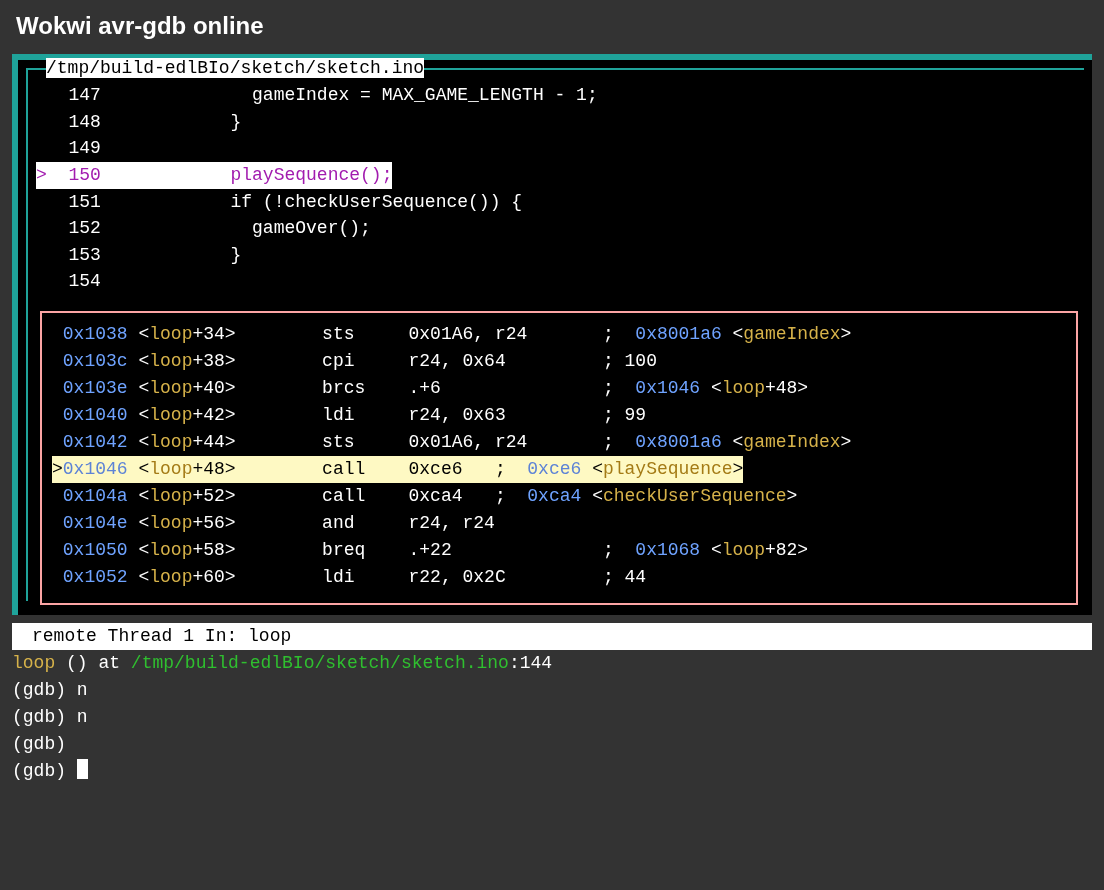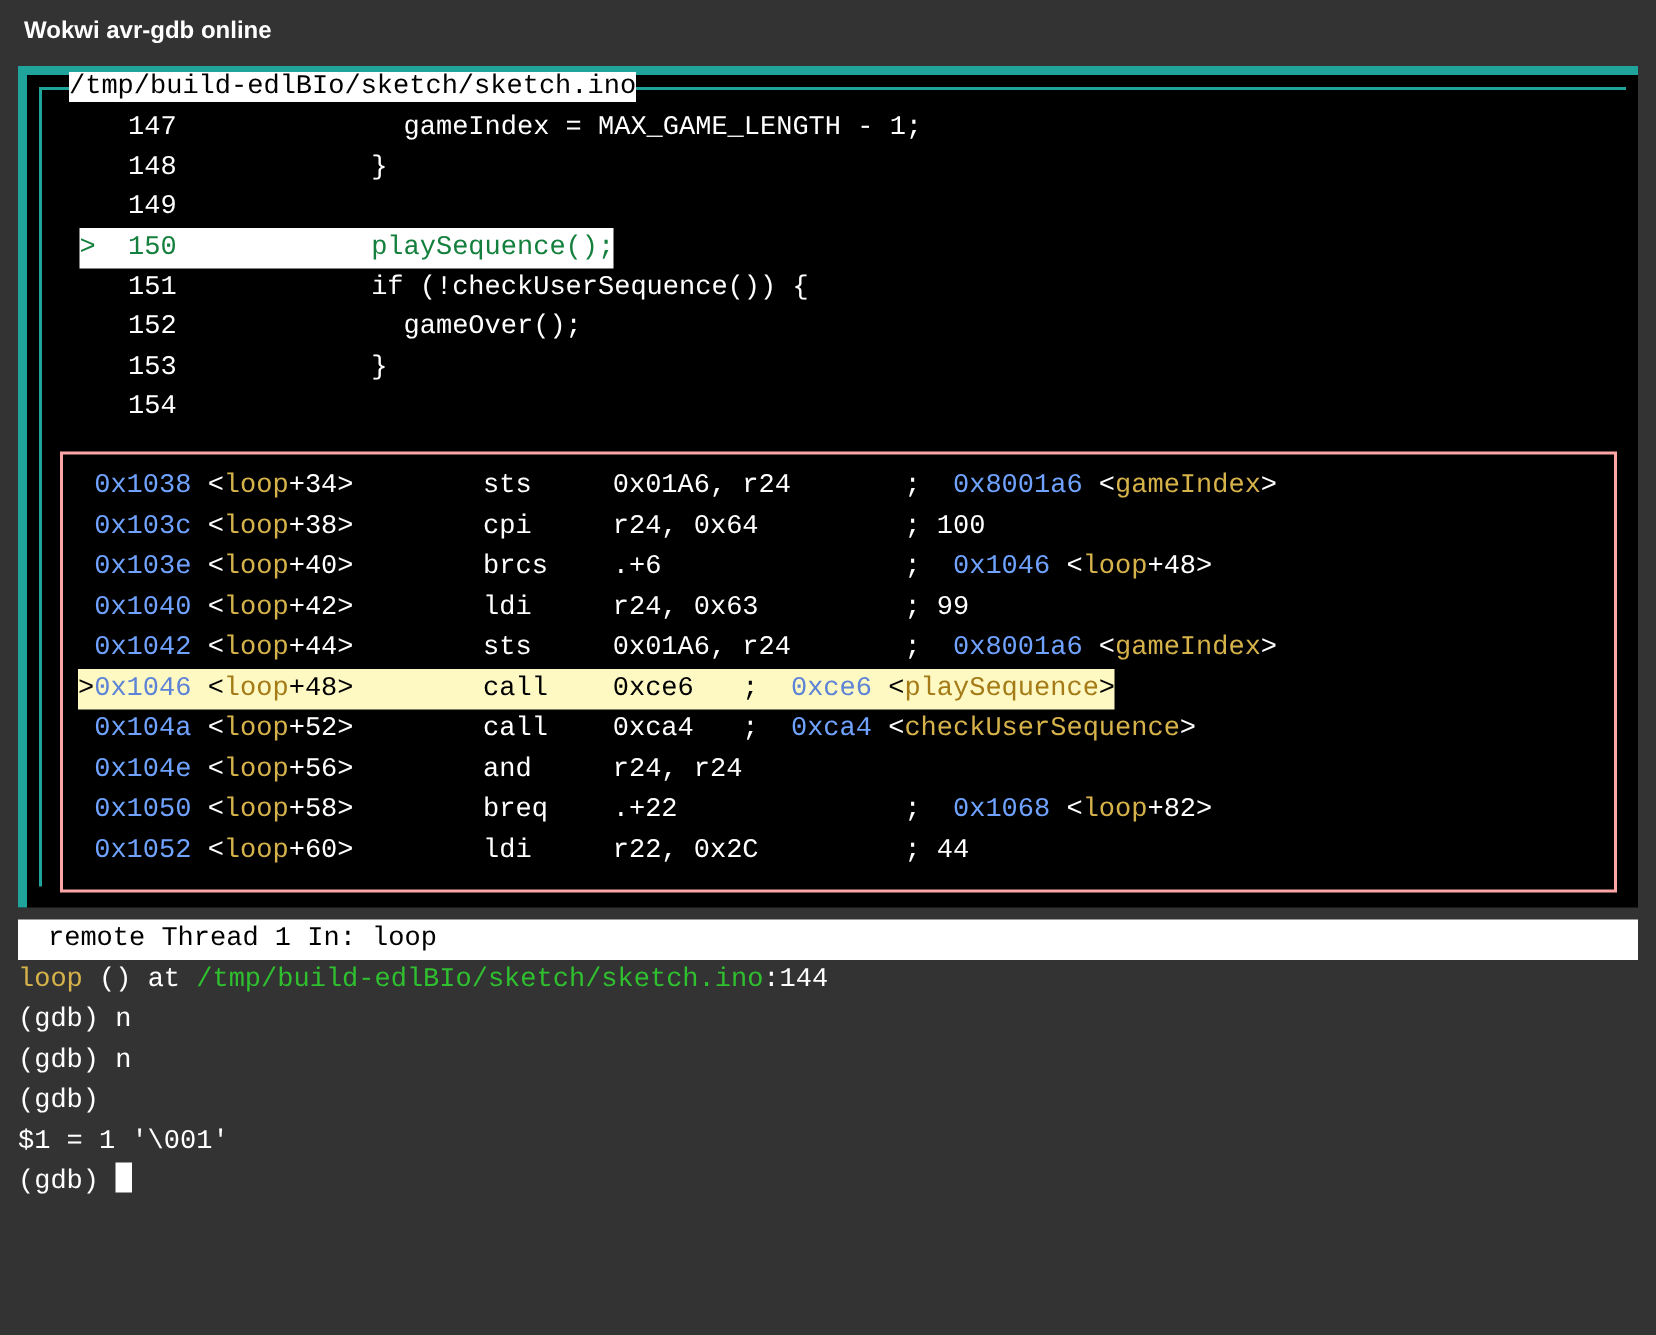--- a/index.html
+++ b/index.html
@@ -1,25 +1,25 @@
 <!DOCTYPE html>
 <html><head>
 <meta charset="utf-8">
 <style>
   * { margin:0; padding:0; box-sizing:border-box; }
   html,body { width:1104px; height:890px; background:#333; font-family:"Courier New",monospace; font-size:18px; overflow:hidden; }
-  .titlebar { background:#333; color:#fff; font-family:Arial,Helvetica,sans-serif; font-weight:700; font-size:16px; padding:12px 16px 14px; }
+  .titlebar { background:#333; color:#fff; font-family:Arial,Helvetica,sans-serif; font-weight:700; font-size:24px; padding:12px 16px 14px; }
   .tui { margin:0 12px 0 12px; }
   .outer { border-left:6px solid #1fa39a; border-top:6px solid #1fa39a; background:#000; position:relative; padding:10px 0 10px 0;}
   .outer::before{content:"";position:absolute;top:8px;left:8px;right:8px;height:2px;background:#1fa39a;}
   .outer::after{content:"";position:absolute;top:8px;left:8px;width:2px;bottom:14px;background:#1fa39a;}
   .pathlabel { position:absolute; top:-2px; left:28px; background:#fff; color:#000; padding:0 0; z-index:2; font-family:"Courier New",monospace;}
-  .srcpane { background:#000; color:#fff; padding:12px 8px 8px 18px; line-height:1.48;margin-left:17px; }
+  .srcpane { background:#000; color:#fff; padding:12px 8px 8px 18px; line-height:1.48; }
   .srcrow { white-space:pre; }
-  .srcrow.current { background:#fff; color:#15803d; display:inline-block;}
+  .srcrow.current { background:#fff; color:#a21caf; display:inline-block;}
   .asmwrap { margin:8px 14px 0 22px; border:2px solid #fca5a5; background:#000; padding:8px 10px 12px;}
   .asmrow { white-space:pre; color:#fff; line-height:1.5;}
   .asmrow.current { background:#fef9c3; color:#000; display:inline-block;}
   .addr { color:#6fa3ff;}
   .sym  { color:#d6b24a;}
   .caddr { color:#5d83d6;}
   .csym  { color:#a47b16;}
   .console { margin:8px 12px 0 12px; color:#fff; line-height:1.5;}
   .statusline { background:#fff; color:#000; padding:0 20px;}
   .fn { color:#d6b24a;}
@@ -39,16 +39,15 @@
   </div>
 </div>
 
 <div class="console">
   <div class="statusline">remote Thread 1 In: loop</div>
   <div id="consbody">
       <div><span class="fn">loop</span> () at <span class="path">/tmp/build-edlBIo/sketch/sketch.ino</span>:144</div>
       <div>(gdb) n</div>
       <div>(gdb) n</div>
       <div>(gdb) </div>
-      <div>$1 = 1 '\001'</div>
       <div>(gdb) <span class="cursor"></span></div>
     </div>
 </div>
 
 </body></html>

